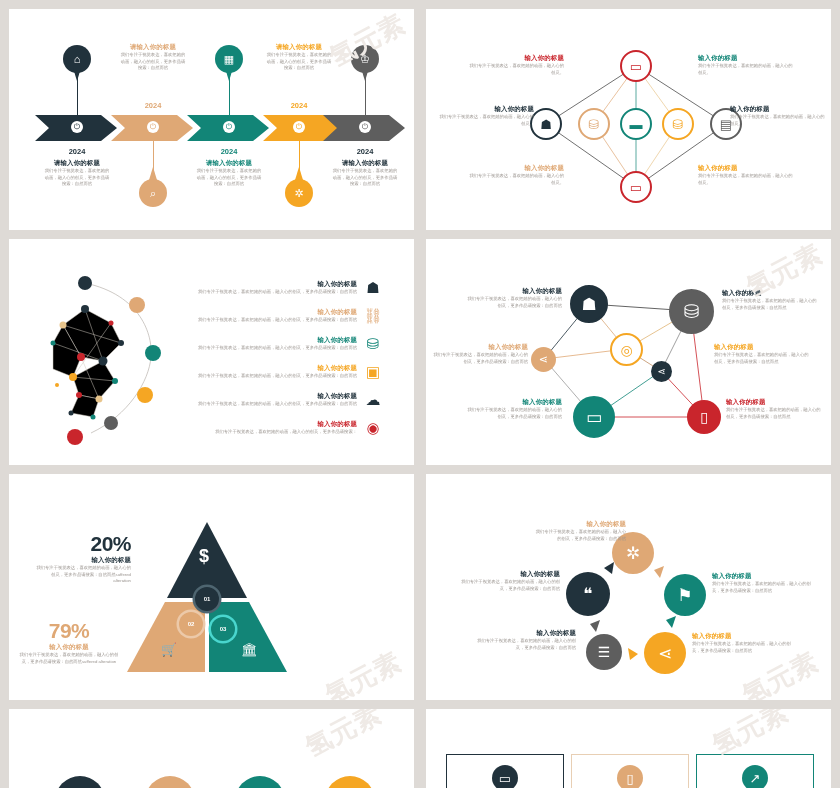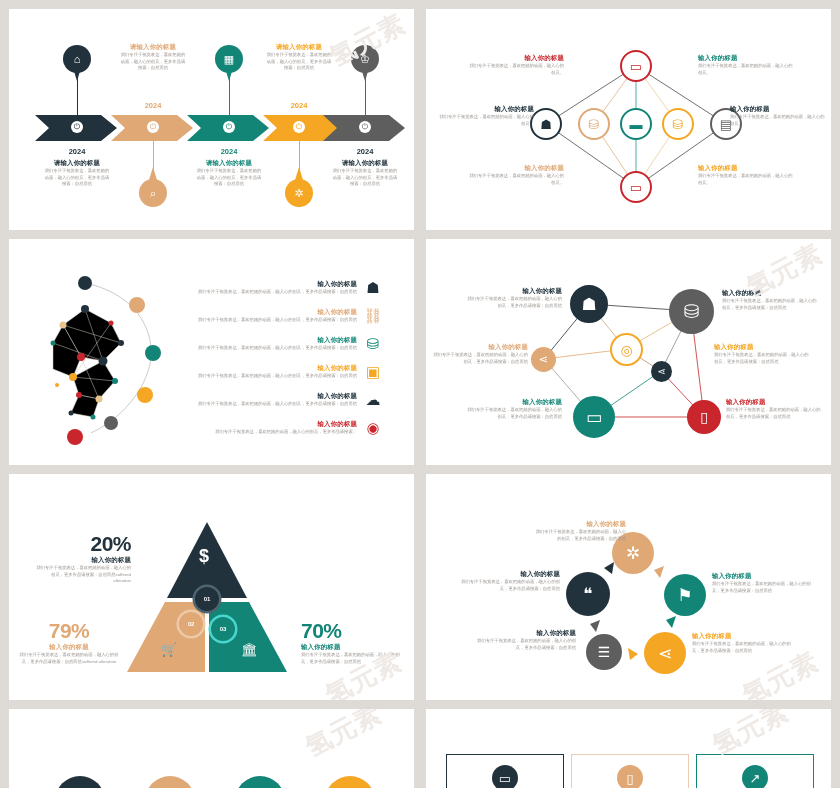--- a/index.html
+++ b/index.html
@@ -389,25 +389,20 @@
     <div style="position:absolute;left:26px;top:58px;width:96px;text-align:right">
       <div class="pct" style="color:#21323c">20%</div>
       <div class="ttl" style="color:#21323c">输入你的标题</div>
       <div class="bdy">我们专注于视觉表达，喜欢把她的动画，融入心的创意，更多作品请搜索：自然而然suffered alteration</div>
     </div>
     <div style="position:absolute;left:8px;top:145px;width:104px;text-align:center">
       <div class="pct" style="color:#dfa875">79%</div>
       <div class="ttl" style="color:#dfa875">输入你的标题</div>
       <div class="bdy">我们专注于视觉表达，喜欢把她的动画，融入心的创意，更多作品请搜索：自然而然suffered alteration</div>
     </div>
-    <div style="position:absolute;left:292px;top:145px;width:104px;text-align:left">
-      <div class="pct" style="color:#128577">70%</div>
-      <div class="ttl" style="color:#128577">输入你的标题</div>
-      <div class="bdy">我们专注于视觉表达，喜欢把她的动画，融入心的创意，更多作品请搜索：自然而然</div>
-    </div>
     <div class="wm" style="right:10px;bottom:4px;top:auto">氢元素</div>
   </div>
 
   <div class="slide">
     <div class="cyc" style="left:186px;top:58px;width:42px;height:42px;background:#dfa875;font-size:17px">
         <span>✲</span>
       </div>
     <div class="cyc" style="left:238px;top:100px;width:42px;height:42px;background:#128577;font-size:17px">
         <span>⚑</span>
       </div>

